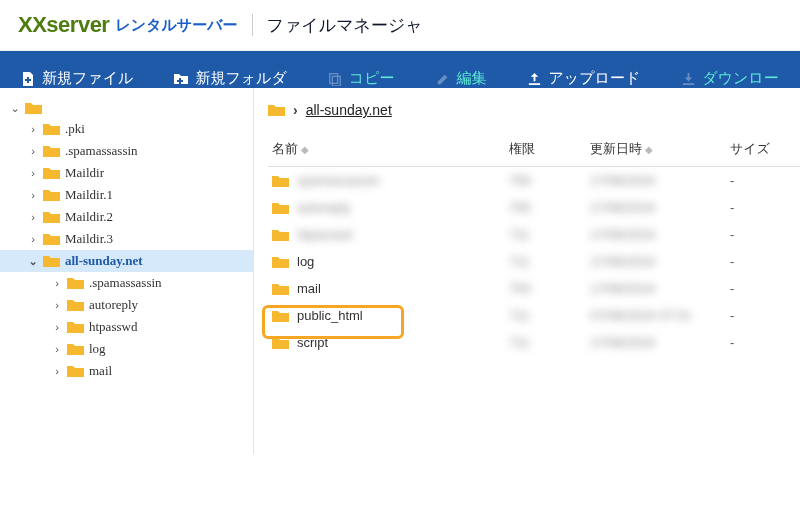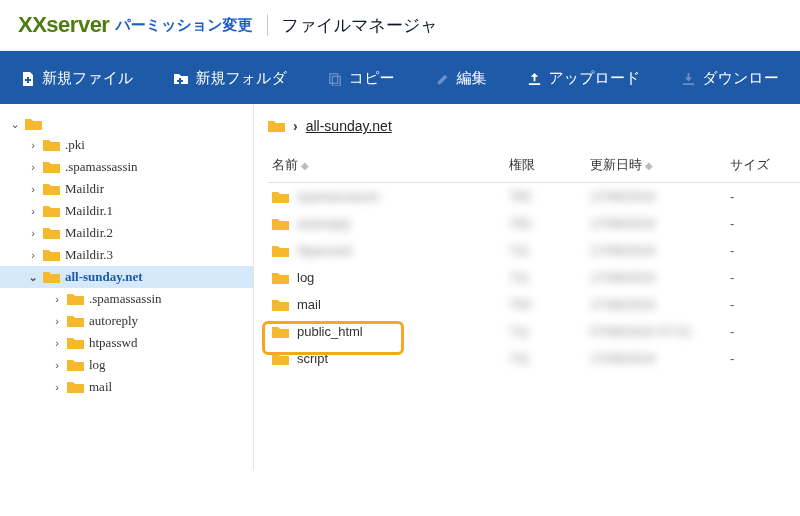--- a/index.html
+++ b/index.html
@@ -3,24 +3,24 @@
 <meta charset="utf-8">
 <style>
   * { box-sizing: border-box; margin: 0; padding: 0; }
   body { font-family: -apple-system, "Hiragino Sans", "Meiryo", sans-serif; font-size: 13px; color: #333; width: 800px; height: 516px; overflow: hidden; background: #fff; }
   .header { display: flex; align-items: center; padding: 12px 18px; border-bottom: 1px solid #eee; }
   .logo { font-size: 22px; font-weight: 700; color: #4d7c0f; letter-spacing: -0.5px; }
   .logo .x { font-weight: 900; }
   .logo-sub { color: #1a5fc7; font-size: 15px; font-weight: 700; margin-left: 6px; }
   .divider-v { width: 1px; height: 22px; background: #ccc; margin: 0 14px; }
   .app-title { font-size: 17px; font-weight: 400; color: #0f172a; }
-  .toolbar { background: #1e5aa8; color: #fff; padding: 18px 20px 16px; }
+  .toolbar { background: #1e5aa8; color: #fff; padding: 18px 20px 0; }
   .toolbar-row { display: flex; align-items: center; gap: 40px; flex-wrap: wrap; }
   .tb-item { display: flex; align-items: center; gap: 6px; font-size: 15px; cursor: pointer; }
-  .tb-item.disabled { color: #ffffff; cursor: default; }
+  .tb-item.disabled { color: #5eead4; cursor: default; }
   .tb-icon { width: 16px; height: 16px; display: inline-flex; align-items: center; justify-content: center; }
   .main { display: flex; height: calc(516px - 50px - 100px); }
   .sidebar { width: 254px; border-right: 1px solid #e5e5e5; padding: 10px 0; overflow: hidden; }
   .tree-item { display: flex; align-items: center; gap: 5px; padding: 3px 8px; cursor: pointer; white-space: nowrap; }
   .tree-item.active { background: #d6e9fb; font-weight: 700; color: #1e5aa8; }
   .tree-caret { width: 10px; text-align: center; color: #555; font-size: 11px; }
   .tree-label { font-size: 13px; font-family: Liberation Serif, serif; }
   .indent-0 { padding-left: 10px; }
   .indent-1 { padding-left: 28px; }
   .indent-2 { padding-left: 52px; }
@@ -42,21 +42,21 @@
   .highlight::before { content: ""; position: absolute; left: -6px; top: -3px; width: 136px; height: 28px; border: 3px solid #f5a623; border-radius: 6px; }
   .dash { color: #555; }
   svg.folder { width: 17px; height: 14px; }
   svg.folder path { fill: #f5b82e; }
 </style>
 </head>
 <body>
 
 <div class="header">
   <span class="logo"><span class="x">X</span><span>Xserver</span></span>
-  <span class="logo-sub">パーミッション変更</span>
+  <span class="logo-sub">レンタルサーバー</span>
   <span class="divider-v"></span>
   <span class="app-title">ファイルマネージャ</span>
 </div>
 
 <div class="toolbar">
   <div class="toolbar-row">
     <div class="tb-item">
       <span class="tb-icon">
           <svg viewBox="0 0 16 16" width="16" height="16">
             <path fill="#fff" d="M3 1h7l3 3v11H3z"></path>

